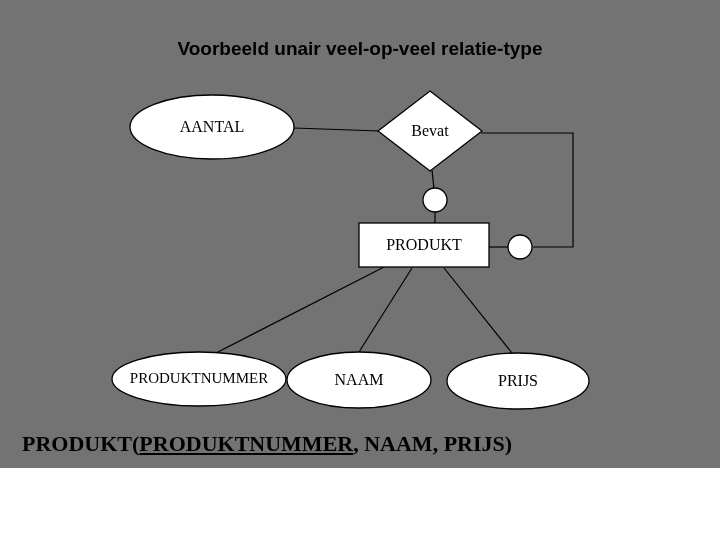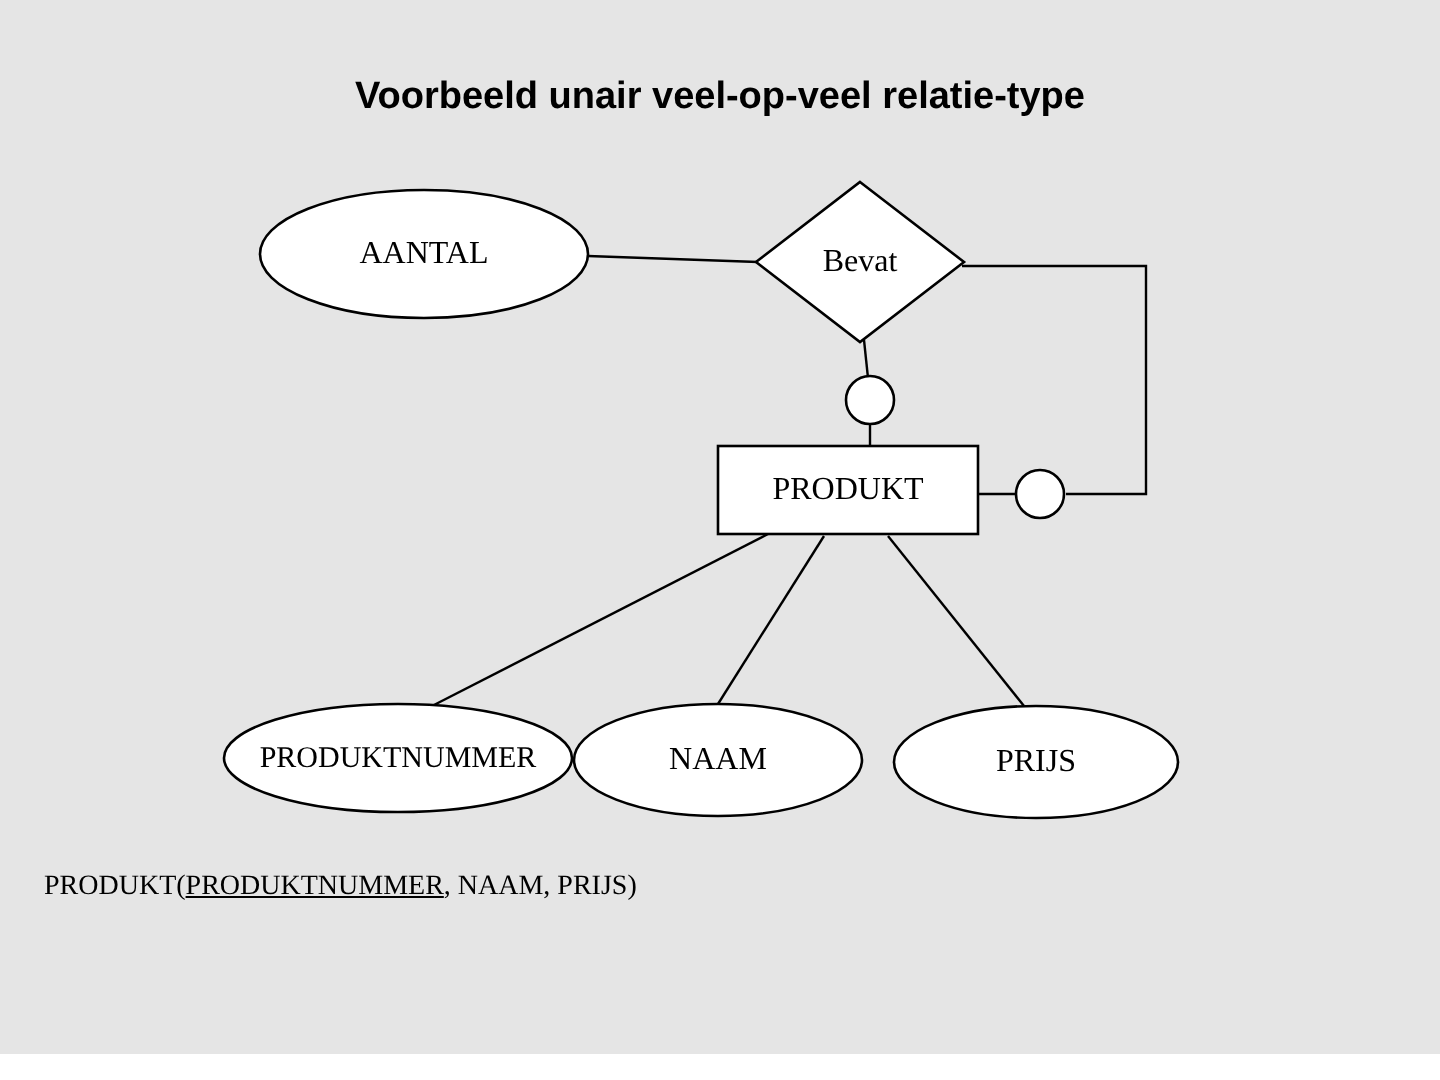--- a/index.html
+++ b/index.html
@@ -3,22 +3,22 @@
 <meta charset="utf-8">
 <style>
   html, body {
     margin: 0;
     padding: 0;
     background: #ffffff;
   }
   #page {
     position: relative;
     width: 720px;
-    height: 527px;
-    background: #e5e5e5;
+    height: 468px;
+    background: #737373;
     overflow: hidden;
     font-family: "Liberation Sans", sans-serif;
   }
   #title {
     position: absolute;
     left: 0;
     top: 38px;
     width: 720px;
     text-align: center;
     font-family: "Liberation Sans", sans-serif;
@@ -39,23 +39,24 @@
     fill: #000000;
     text-anchor: middle;
     dominant-baseline: middle;
   }
   #captions {
     position: absolute;
     left: 22px;
     top: 432px;
     width: 680px;
     font-family: "Liberation Serif", serif;
-    font-size: 14px;
+    font-size: 22px;
     color: #000000;
     line-height: 23px;
+    font-weight: bold;
   }
   .cap-line {
     white-space: nowrap;
   }
   .u { text-decoration: underline; }
 </style>
 </head>
 <body>
 
 <div id="page">

